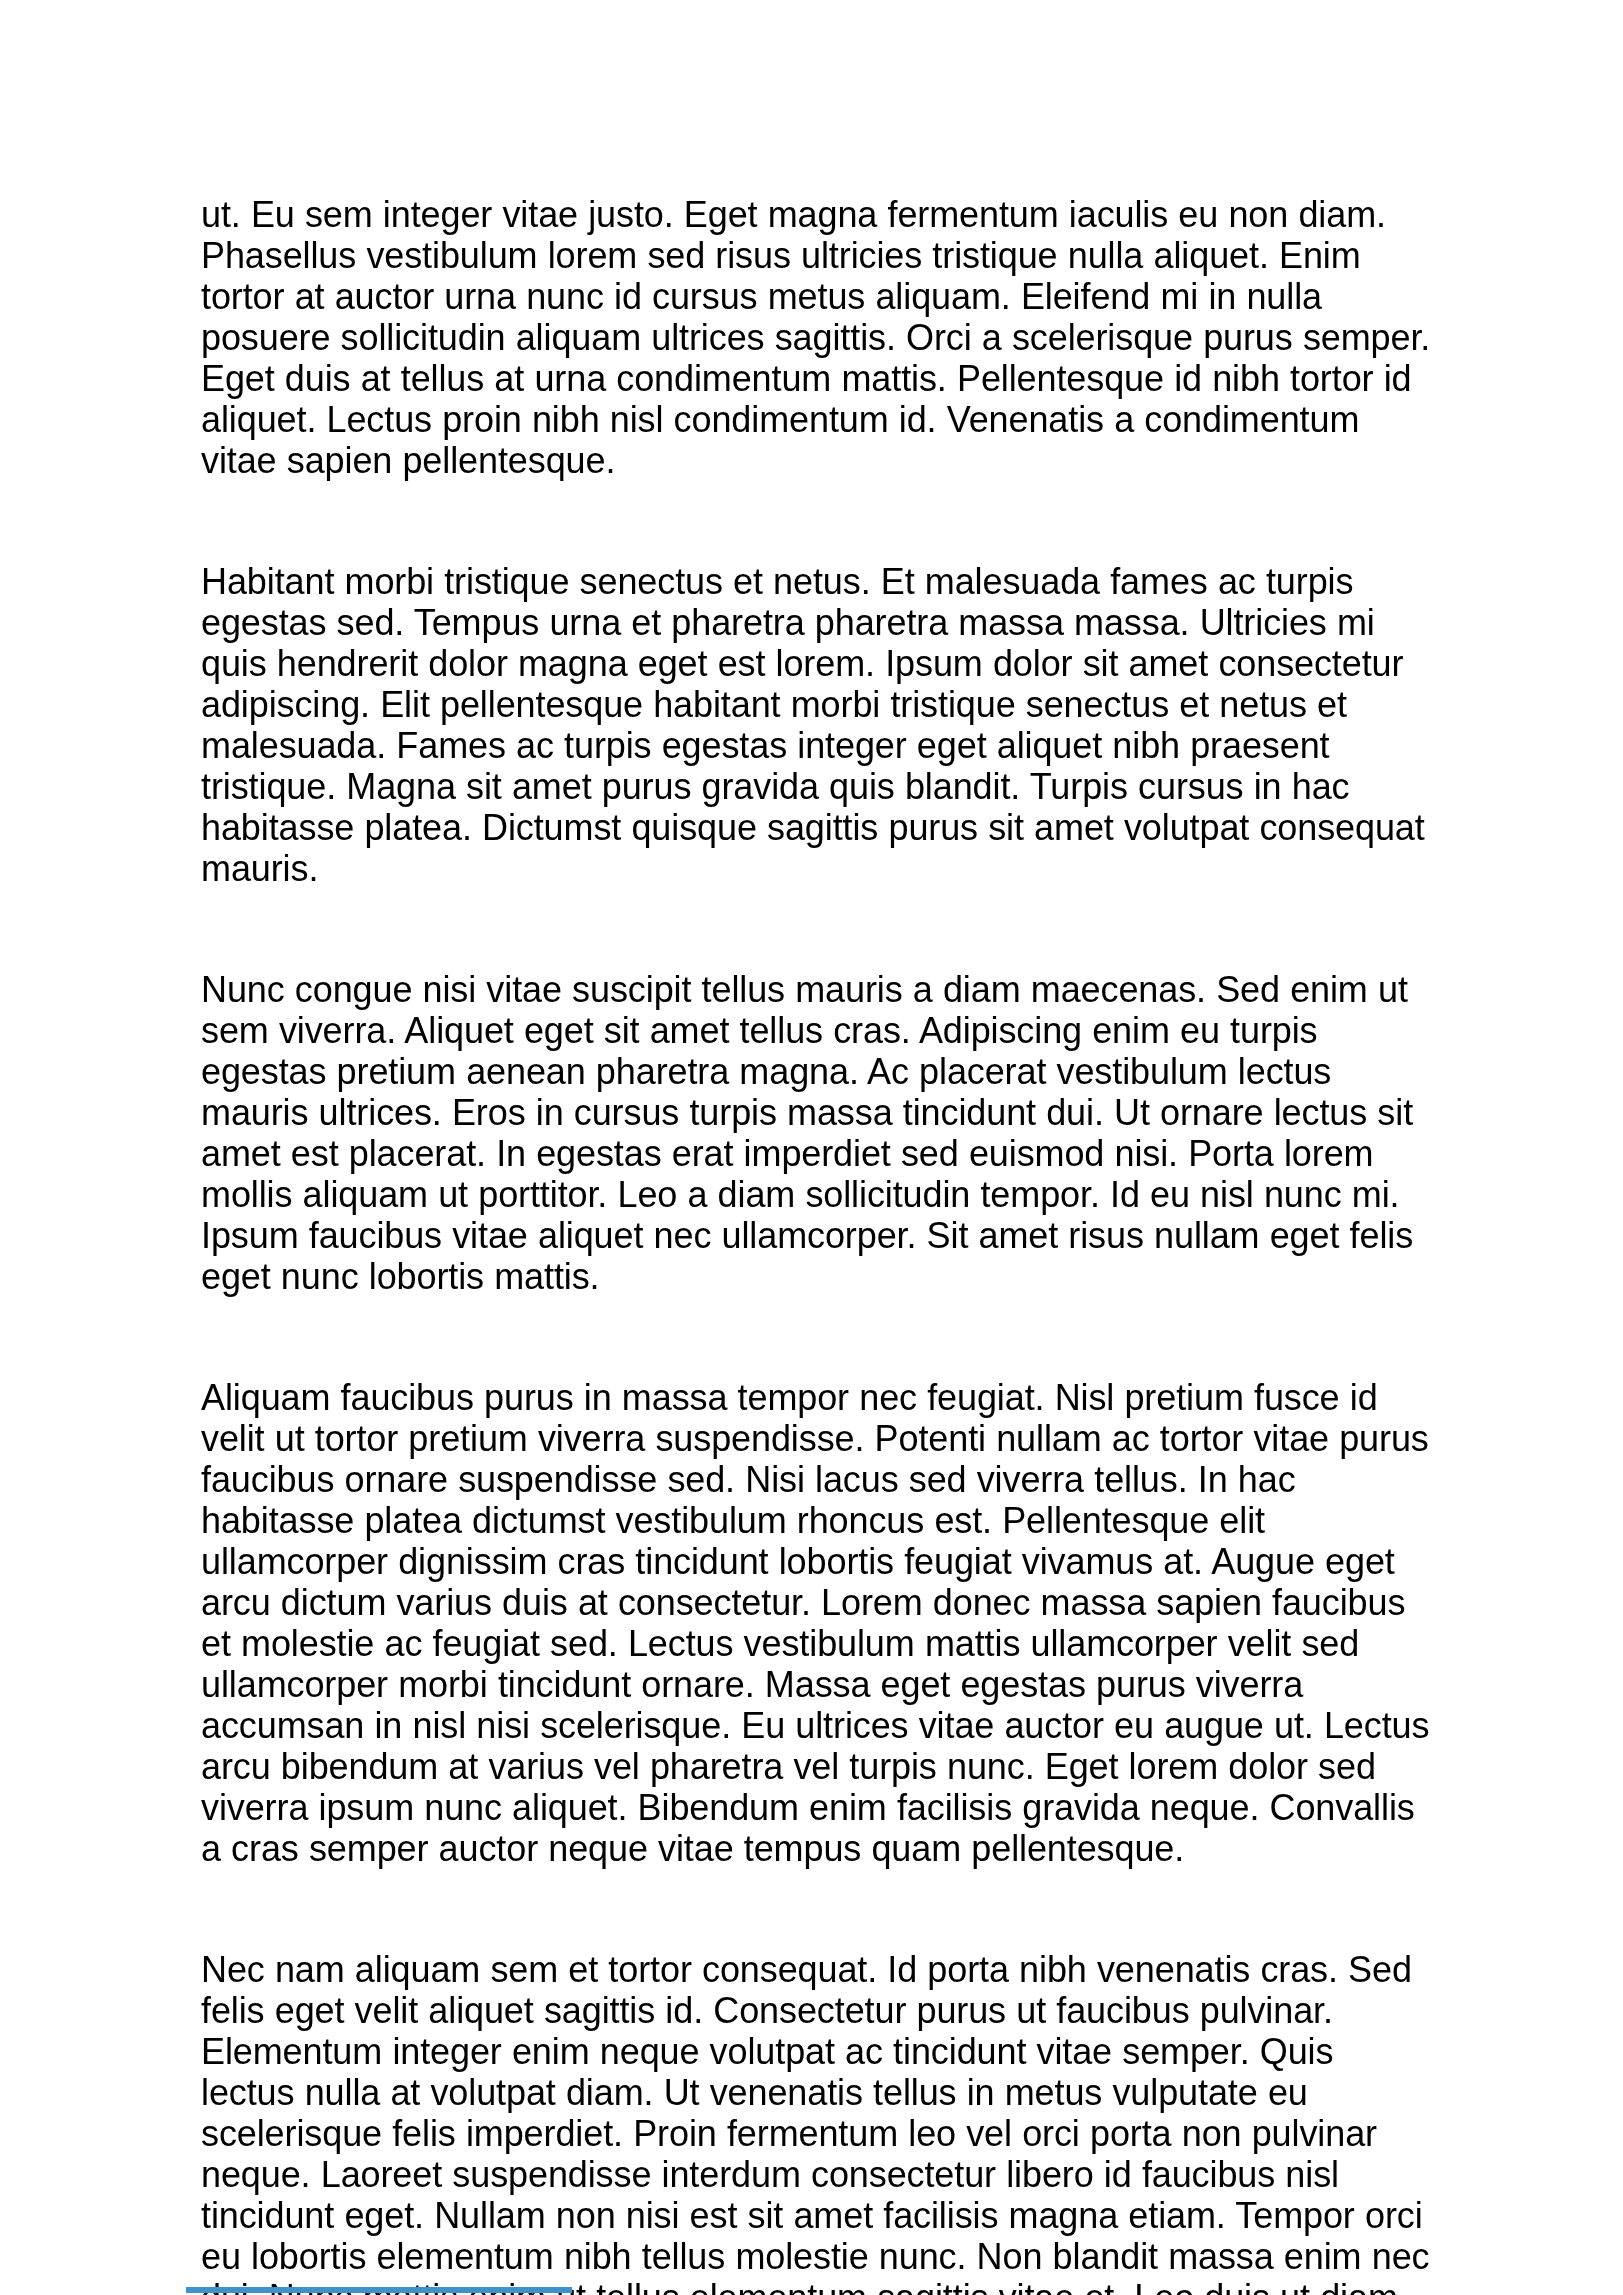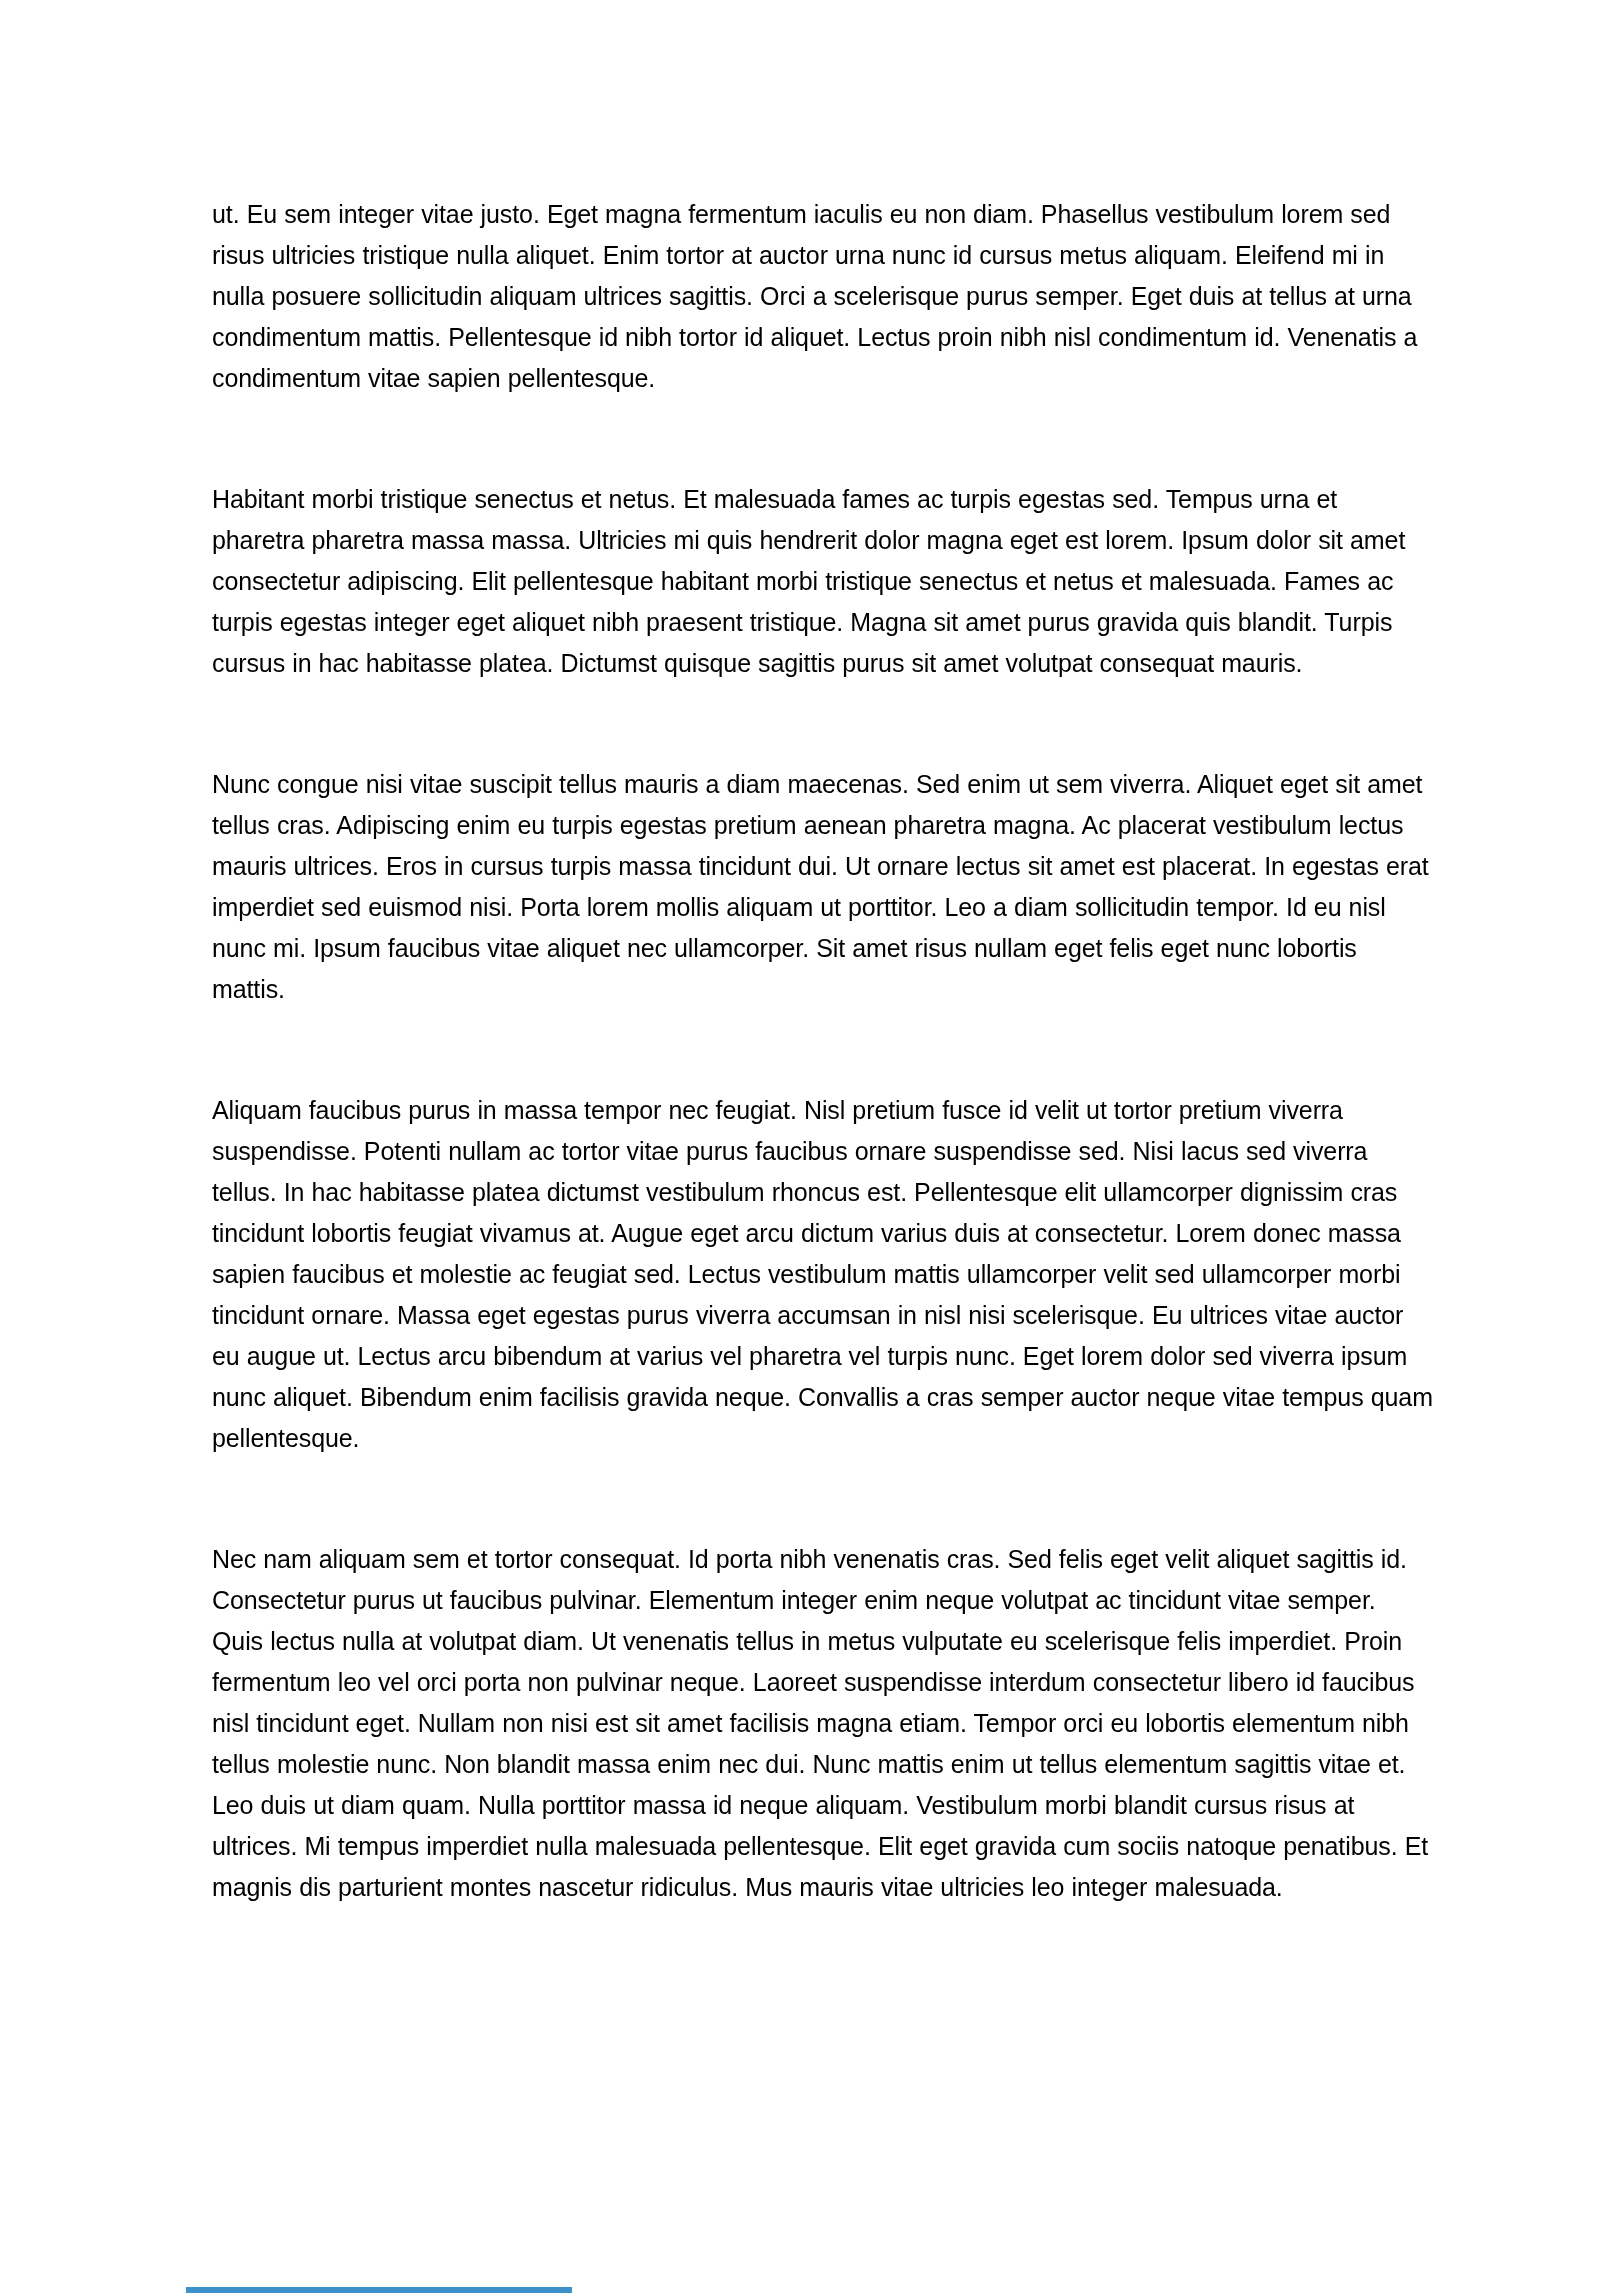--- a/index.html
+++ b/index.html
@@ -16,22 +16,22 @@
     font-family: "Liberation Sans", sans-serif;
     color: #000000;
   }
   .text-block {
     position: absolute;
     left: 196px;
     top: 194px;
     width: 1237px;
   }
   .text-block p {
-    margin: 0 0 80px 16px;
-    font-size: 25px;
+    margin: 0 0 80px 5px;
+    font-size: 36px;
     line-height: 41px;
     letter-spacing: -0.1px;
     text-align: left;
     word-spacing: 0.3px;
   }
   .footer-bar {
     position: absolute;
     left: 186px;
     bottom: 2px;
     width: 386px;

